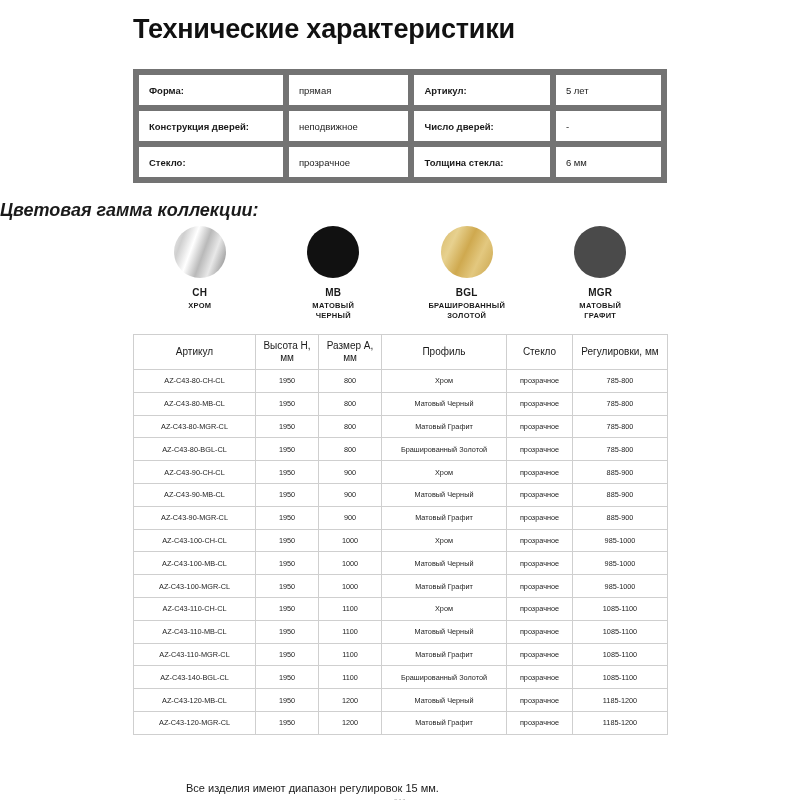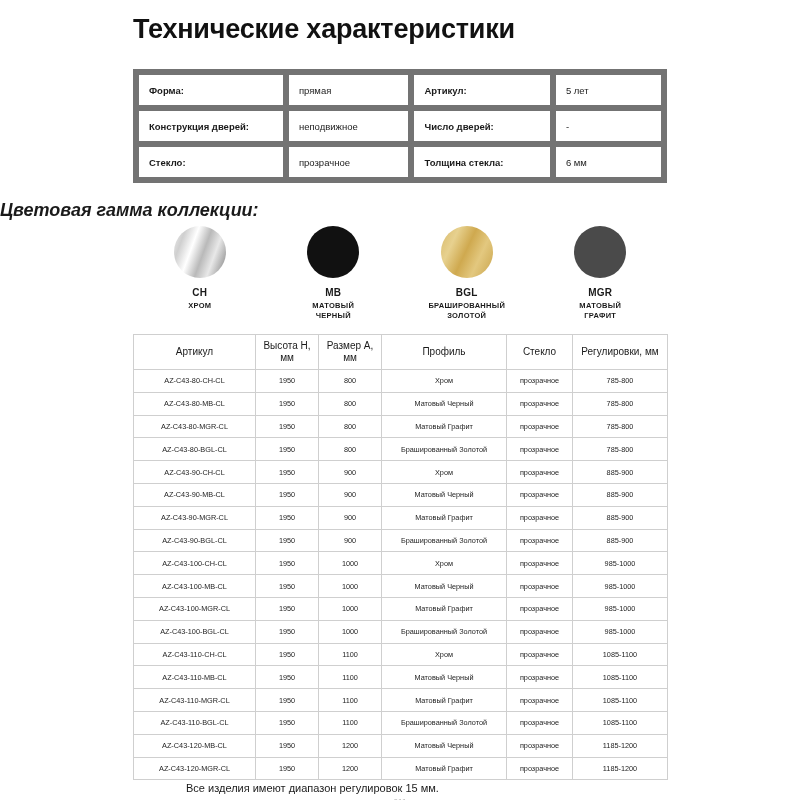--- a/index.html
+++ b/index.html
@@ -290,28 +290,20 @@
         </tr>
         <tr>
           <td class="art">AZ-C43-90-MGR-CL</td>
           <td>1950</td>
           <td>900</td>
           <td>Матовый Графит</td>
           <td>прозрачное</td>
           <td>885-900</td>
         </tr>
         <tr>
-          <td class="art">AZ-C43-90-BGL-CL</td>
-          <td>1950</td>
-          <td>900</td>
-          <td>Брашированный Золотой</td>
-          <td>прозрачное</td>
-          <td>885-900</td>
-        </tr>
-        <tr>
           <td class="art">AZ-C43-100-CH-CL</td>
           <td>1950</td>
           <td>1000</td>
           <td>Хром</td>
           <td>прозрачное</td>
           <td>985-1000</td>
         </tr>
         <tr>
           <td class="art">AZ-C43-100-MB-CL</td>
           <td>1950</td>
@@ -322,28 +314,20 @@
         </tr>
         <tr>
           <td class="art">AZ-C43-100-MGR-CL</td>
           <td>1950</td>
           <td>1000</td>
           <td>Матовый Графит</td>
           <td>прозрачное</td>
           <td>985-1000</td>
         </tr>
         <tr>
-          <td class="art">AZ-C43-100-BGL-CL</td>
-          <td>1950</td>
-          <td>1000</td>
-          <td>Брашированный Золотой</td>
-          <td>прозрачное</td>
-          <td>985-1000</td>
-        </tr>
-        <tr>
           <td class="art">AZ-C43-110-CH-CL</td>
           <td>1950</td>
           <td>1100</td>
           <td>Хром</td>
           <td>прозрачное</td>
           <td>1085-1100</td>
         </tr>
         <tr>
           <td class="art">AZ-C43-110-MB-CL</td>
           <td>1950</td>
@@ -354,21 +338,21 @@
         </tr>
         <tr>
           <td class="art">AZ-C43-110-MGR-CL</td>
           <td>1950</td>
           <td>1100</td>
           <td>Матовый Графит</td>
           <td>прозрачное</td>
           <td>1085-1100</td>
         </tr>
         <tr>
-          <td class="art">AZ-C43-110-BGL-CL</td>
+          <td class="art">AZ-C43-140-BGL-CL</td>
           <td>1950</td>
           <td>1100</td>
           <td>Брашированный Золотой</td>
           <td>прозрачное</td>
           <td>1085-1100</td>
         </tr>
         <tr>
           <td class="art">AZ-C43-120-MB-CL</td>
           <td>1950</td>
           <td>1200</td>

